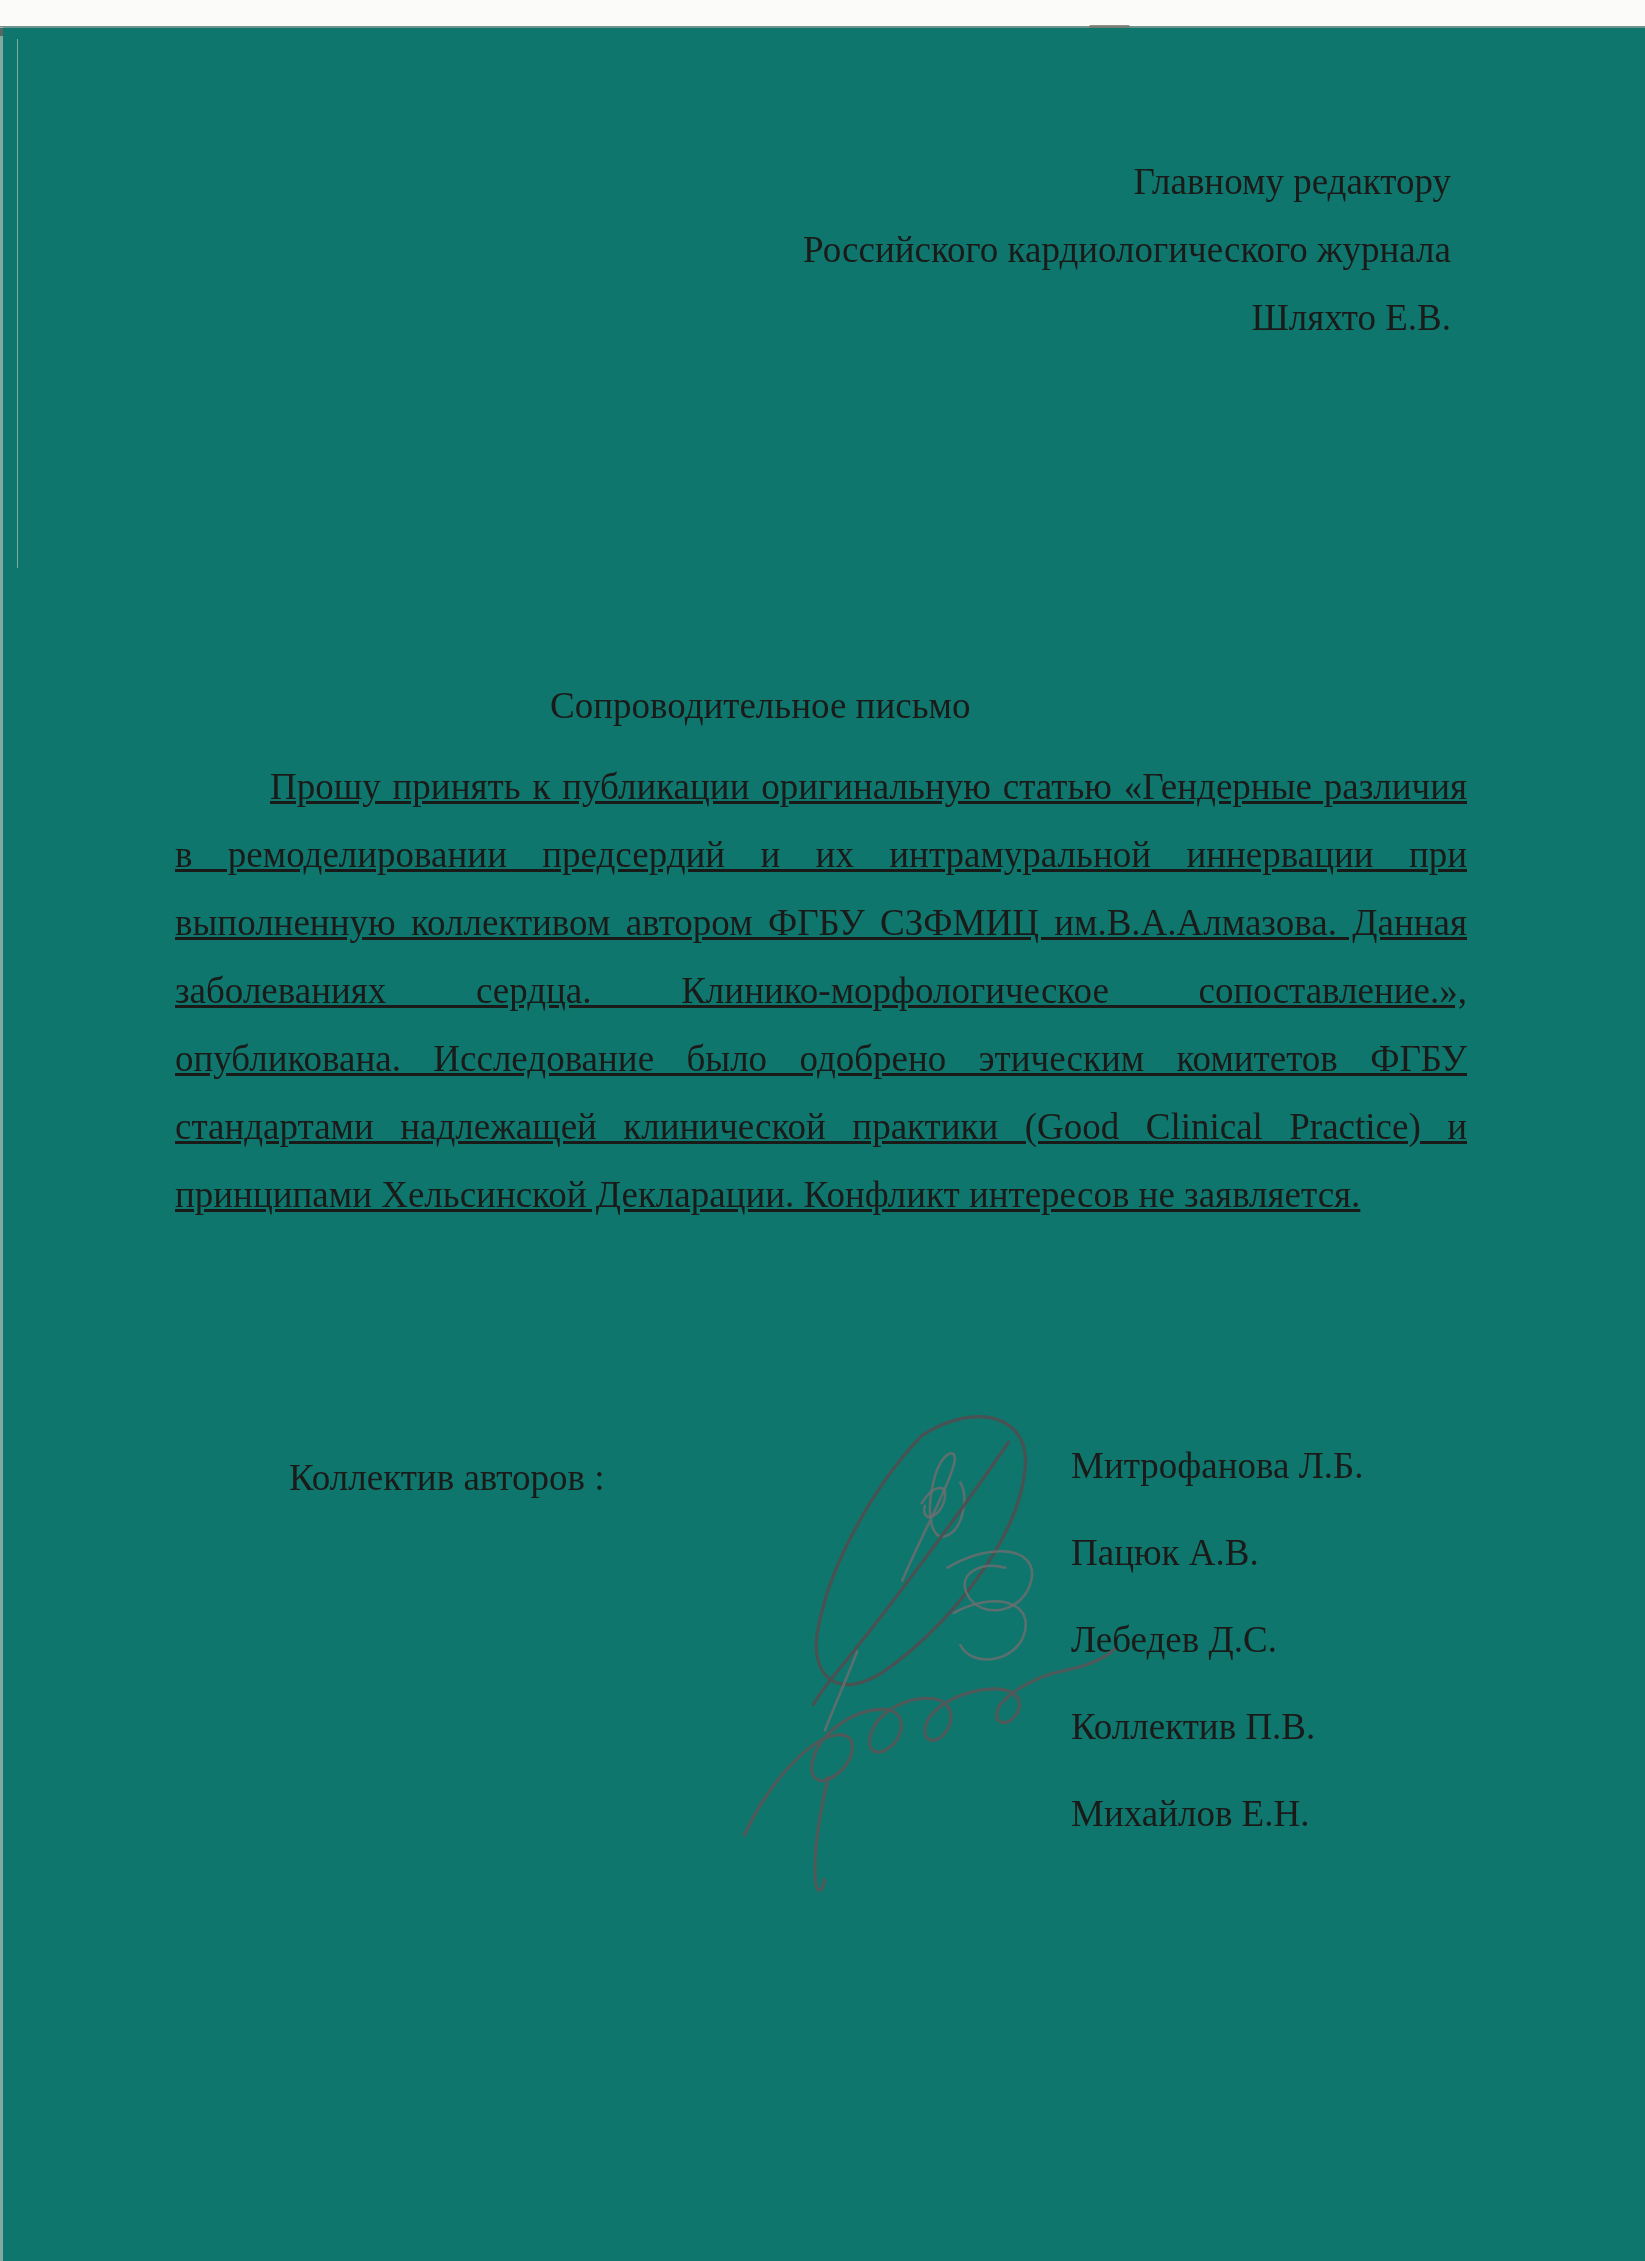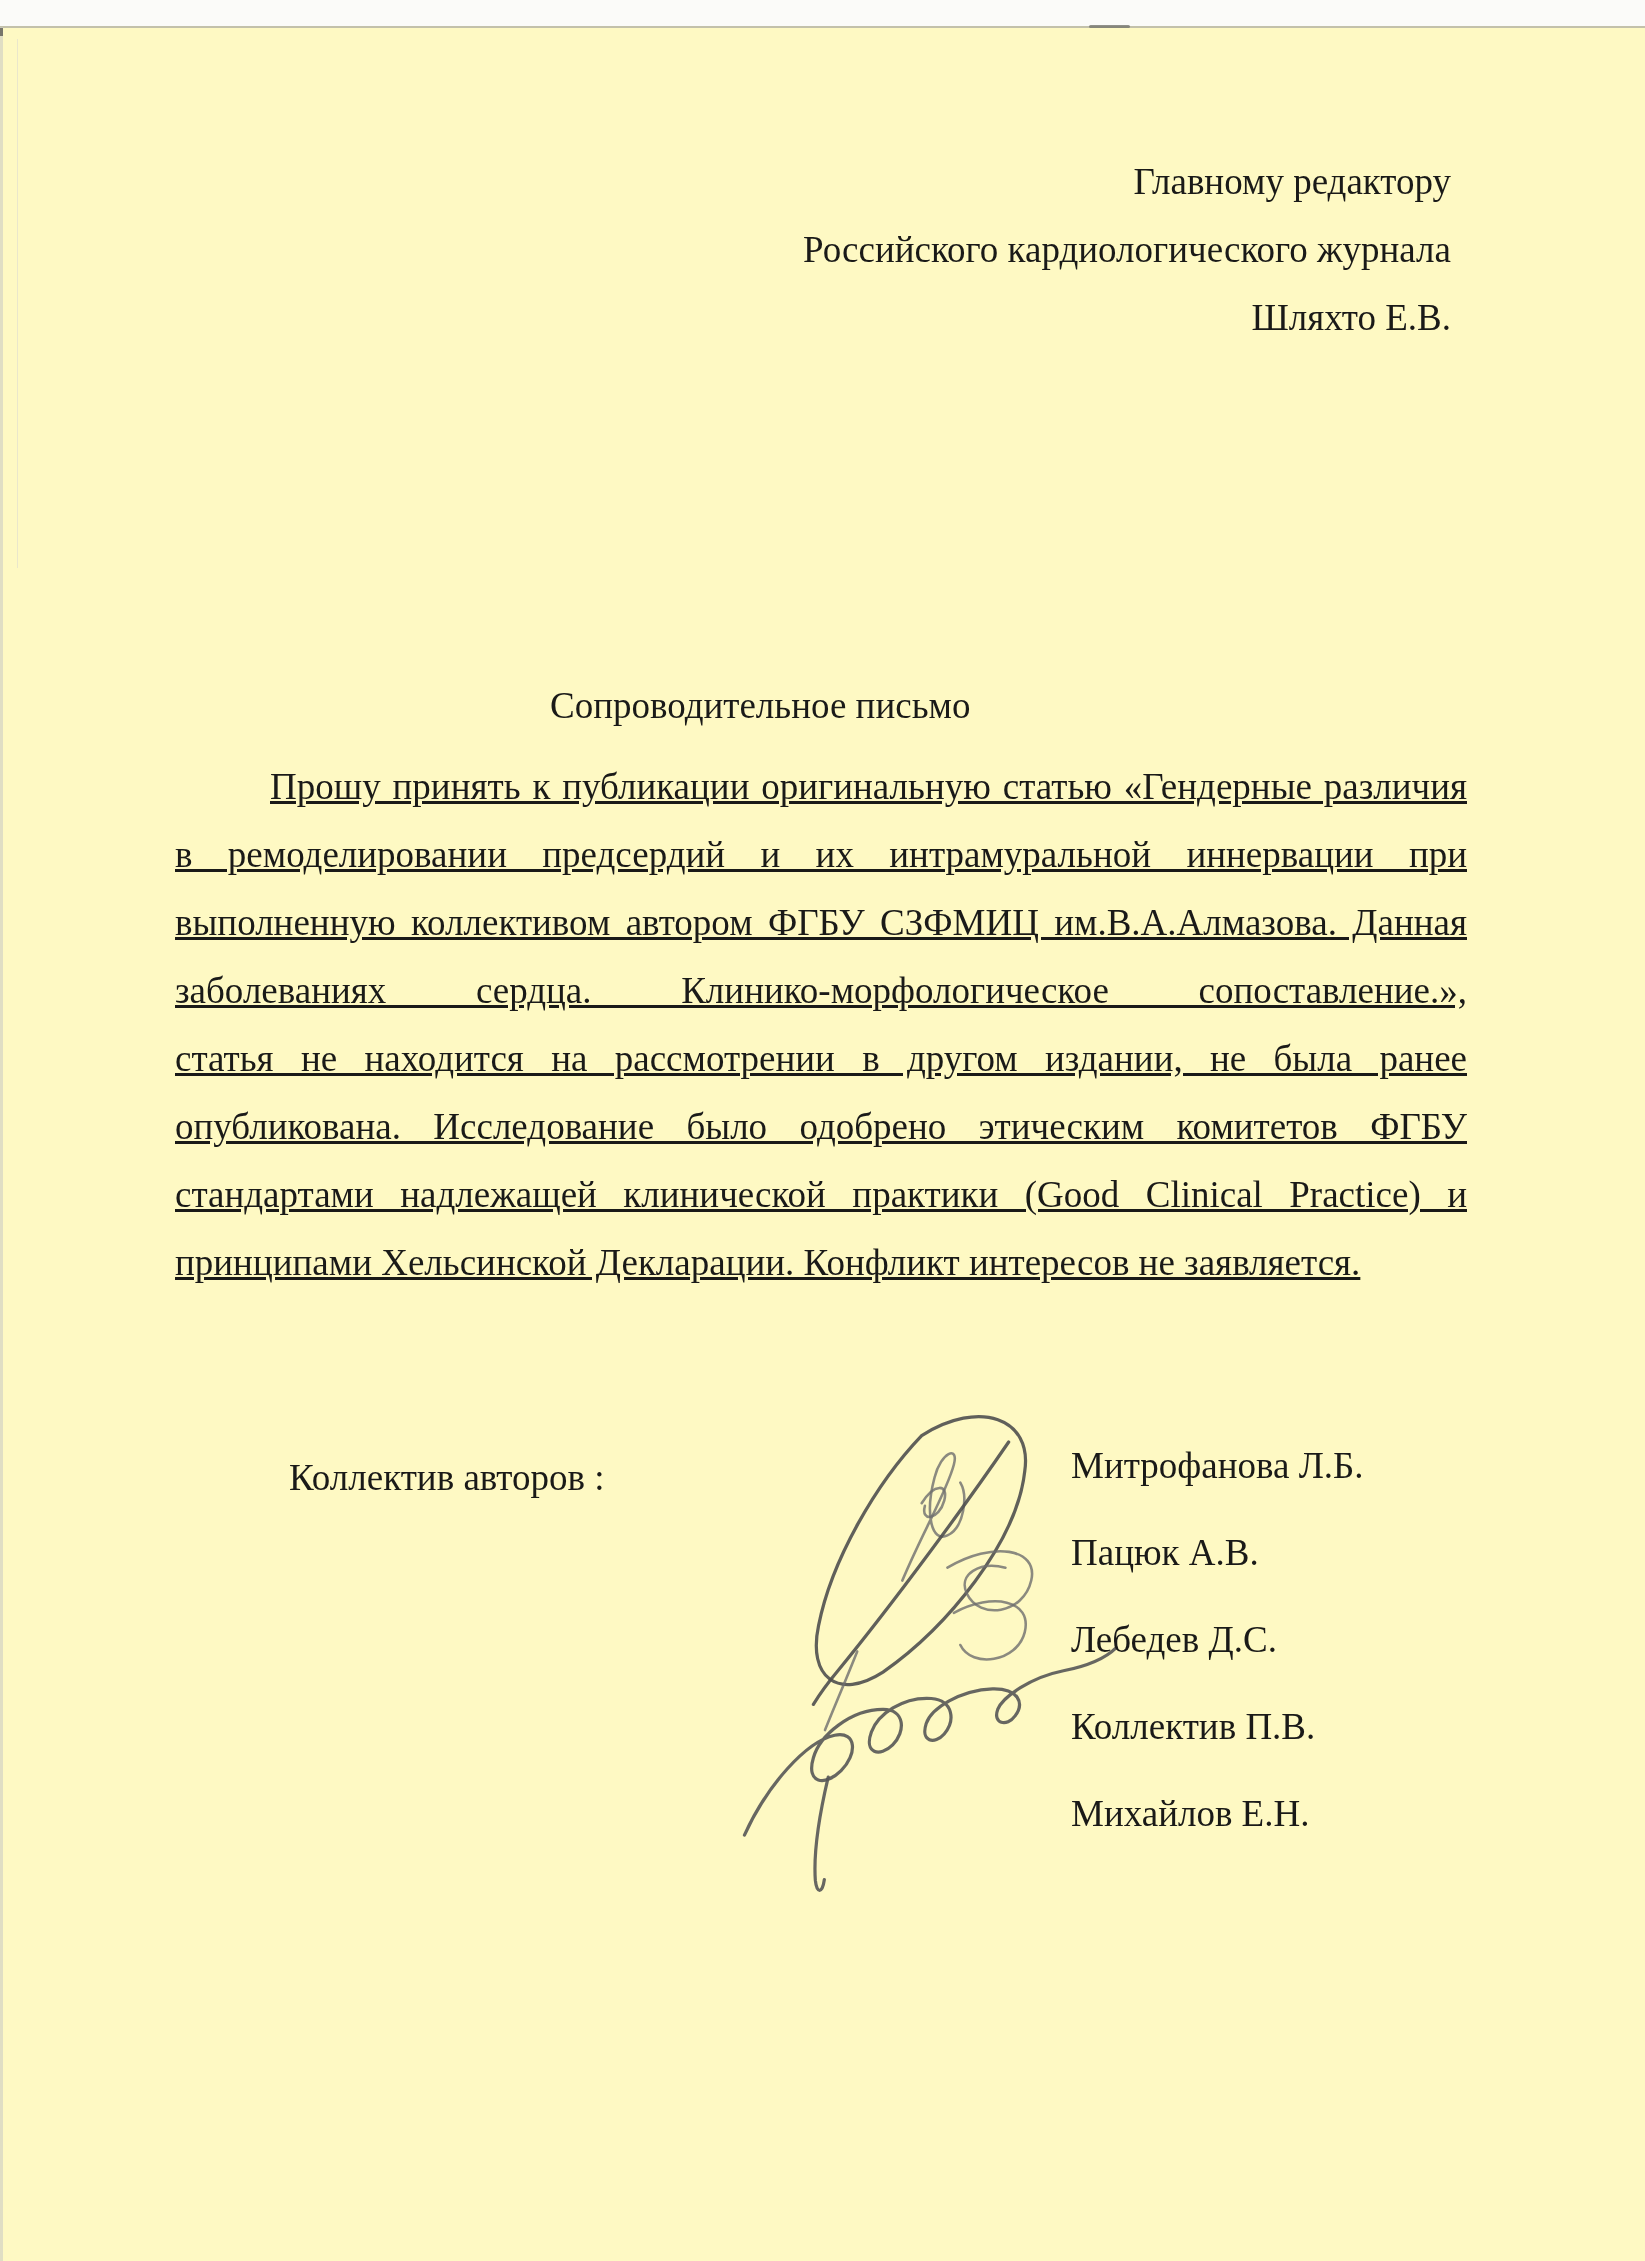--- a/index.html
+++ b/index.html
@@ -1,19 +1,19 @@
 <!DOCTYPE html>
 <html style="font-size:10.3px"><head>
 <meta charset="utf-8">
 <style>
   html,body{margin:0;padding:0;background:#e9e9e7;}
   .page{
     position:relative;
     width:1646px;height:2261px;
-    background:#fef9c3;
+    background:#0f766e;
     font-family:"Liberation Serif","DejaVu Serif",serif;
     color:#1a1a18;
     overflow:hidden;
   }
   
   .scan-top-band{position:absolute;left:0;top:0;width:100%;height:26.4px;background:#fbfbf9;}
   .scan-top-line{position:absolute;left:0;top:26.4px;width:100%;height:1.3px;background:#a3a39e;opacity:.65;}
   .scan-top-nub{position:absolute;left:1089px;top:24.5px;width:41px;height:3.2px;background:#77776f;border-radius:1.9px;opacity:.8;}
   .scan-left-strip{position:absolute;left:0;top:27px;width:3.2px;height:2234px;background:#cbcbc5;opacity:.6;}
   .scan-left-nub{position:absolute;left:0;top:28px;width:2.6px;height:7.7px;background:#4a4a46;opacity:.7;}
@@ -70,21 +70,20 @@
     <div>Шляхто Е.В.</div>
   </div>
 
   <div class="letter-title">Сопроводительное письмо</div>
 
   <div class="body-block">
     <div class="body-line first">Прошу принять к публикации оригинальную статью «Гендерные различия</div>
     <div class="body-line">в ремоделировании предсердий и их интрамуральной иннервации при</div>
     <div class="body-line">выполненную коллективом автором ФГБУ СЗФМИЦ им.В.А.Алмазова. Данная</div>
     <div class="body-line">заболеваниях сердца. Клинико-морфологическое сопоставление.»,</div>
-    <div class="body-line">статья не находится на рассмотрении в другом издании, не была ранее</div>
     <div class="body-line">опубликована. Исследование было одобрено этическим комитетов ФГБУ</div>
     <div class="body-line">стандартами надлежащей клинической практики (Good Clinical Practice) и</div>
     <div class="body-line last">принципами Хельсинской Декларации. Конфликт интересов не заявляется.</div>
   </div>
 
   <div class="authors-label">Коллектив авторов :</div>
 
   <svg class="signature-svg" viewBox="0 0 720 800" aria-hidden="true">
 
     <path class="sig-a" d="M 330 75 C 420 18 502 48 490 130 C 478 240 370 372 270 442 C 200 487 153 450 170 370 C 190 268 260 148 330 75"></path>

